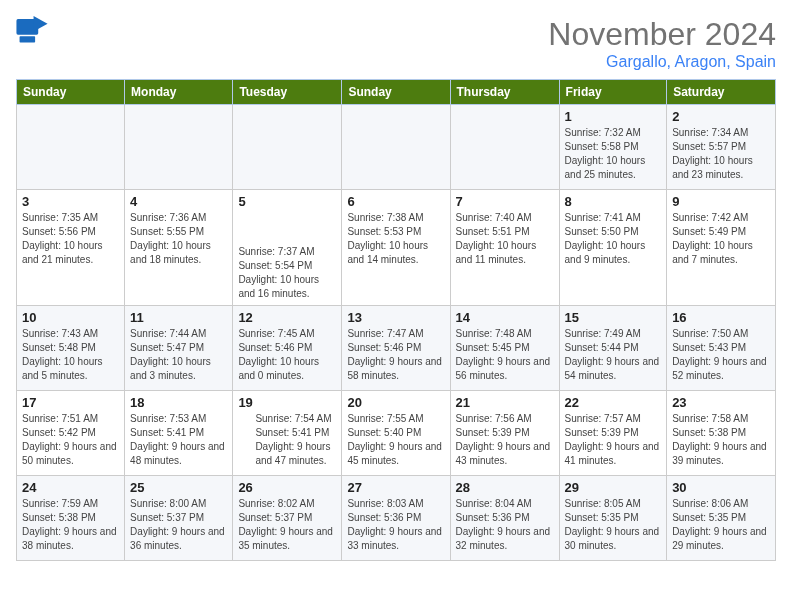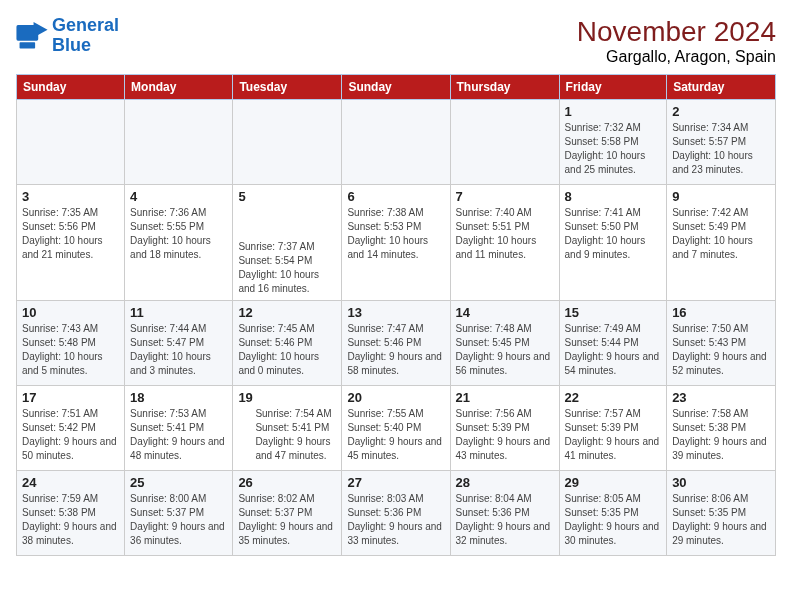--- a/index.html
+++ b/index.html
@@ -31,34 +31,34 @@
       color: #1a6bbf;
     }
     .logo-icon {
       width: 32px;
       height: 28px;
     }
     .title-block {
       text-align: right;
     }
     .month-title {
-      font-size: 28px;
+      font-size: 32px;
       font-weight: normal;
-      color: #7f1d1d;
+      color: #737373;
     }
     .location-title {
       font-size: 16px;
-      color: #000000;
+      color: #3b82f6;
     }
     table {
       width: 100%;
       border-collapse: collapse;
     }
     thead tr th {
-      background-color: #b91c1c;
+      background-color: #4d7c0f;
       color: #fff;
       font-size: 12px;
       padding: 5px 6px;
       text-align: left;
       border: 1px solid #b0c8e8;
     }
     tbody tr td {
       border: 1px solid #ccc;
       vertical-align: top;
       padding: 4px 5px;
@@ -92,24 +92,20 @@
 </head>
 <body>
 
 <div class="header-area">
   <div class="logo">
     <svg class="logo-icon" viewBox="0 0 40 36" xmlns="http://www.w3.org/2000/svg">
       <rect x="0" y="4" width="28" height="20" rx="2" fill="#1a6bbf"></rect>
       <polygon points="22,0 40,10 22,20" fill="#1a6bbf"></polygon>
       <rect x="4" y="26" width="20" height="8" rx="1" fill="#1a6bbf"></rect>
     </svg>
-    <div class="logo-text">
-      <div><span>General</span></div>
-      <div><span style="color:#1a6bbf">Blue</span></div>
-    </div>
   </div>
   <div class="title-block">
     <div class="month-title">November 2024</div>
     <div class="location-title">Gargallo, Aragon, Spain</div>
   </div>
 </div>
 
 <table>
   <thead>
     <tr id="weekday-header">

